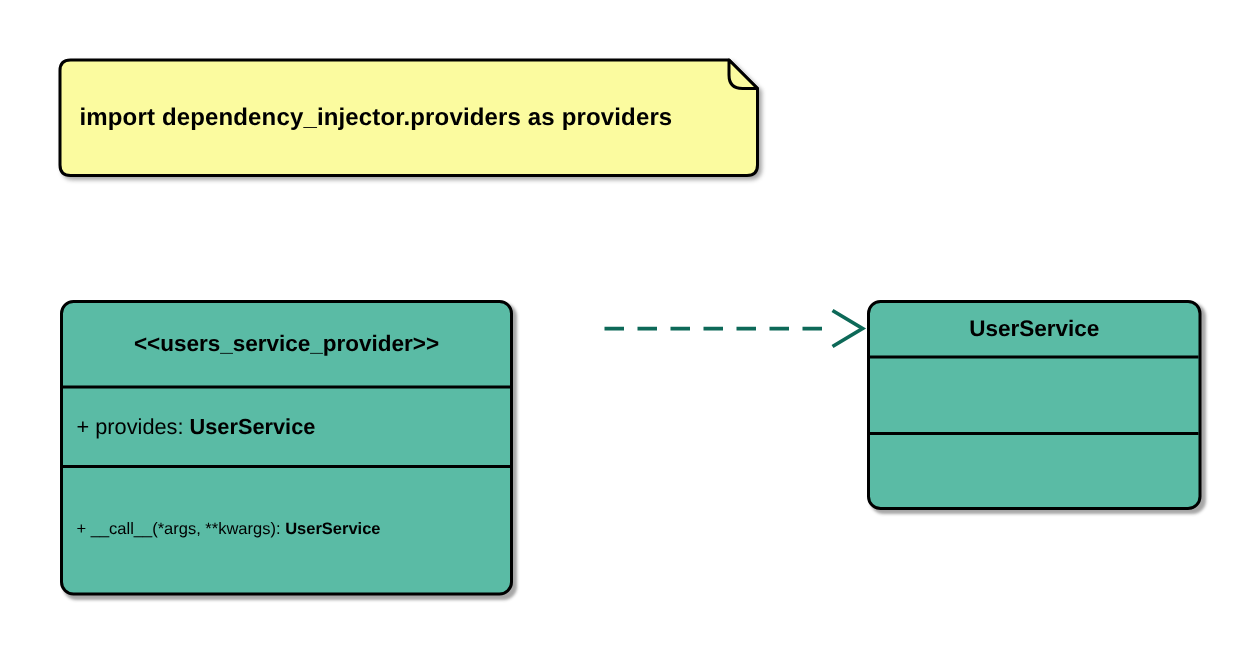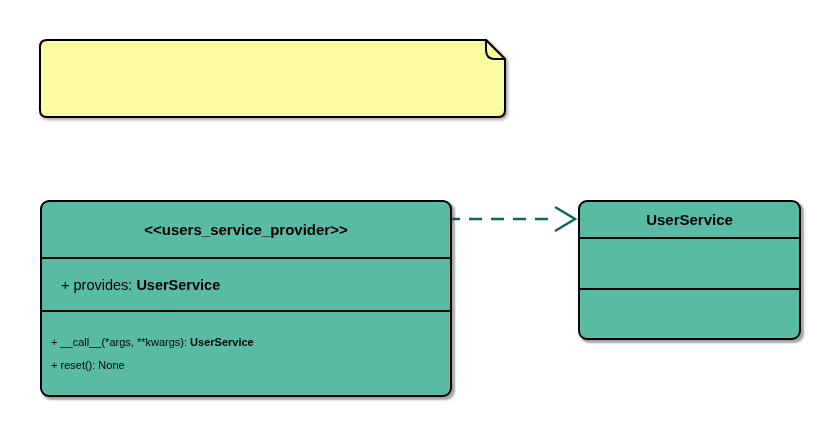--- a/index.html
+++ b/index.html
@@ -22,35 +22,35 @@
 
   
   .uml-class {
     position: absolute;
     background: #5ABBA5;
     border: 2px solid #000;
     border-radius: 9px;
     box-shadow: 2.5px 2.5px 2px rgba(60,60,60,0.45);
     display: flex; flex-direction: column;
   }
-  #provider-class { left: 40px; top: 200px; width: 412px; height: 197px; }
+  #provider-class { left: 40px; top: 200px; width: 302px; height: 197px; }
   #service-class  { left: 578px; top: 200px; width: 223px; height: 140px; }
 
   .class-header {
     display: flex; flex-direction: column; justify-content: center;
     align-items: center; text-align: center;
     font-weight: bold; font-size: 15px; line-height: 22px;
   }
   #provider-class .class-header { height: 55px; }
   #service-class  .class-header { height: 35px; }
 
   .class-section { border-top: 2px solid #000; }
   #provider-attrs {
     height: 53px; display: flex; align-items: center;
-    padding-left: 19px; font-size: 14.5px;
+    padding-left: 9px; font-size: 14.5px;
   }
   #provider-methods {
     flex: 1; display: flex; flex-direction: column; justify-content: center;
     padding-left: 9px; font-size: 11px; line-height: 23px;
   }
   #service-attrs { height: 51px; }
   #service-methods { flex: 1; }
   .type-bold { font-weight: bold; }
 
   
@@ -73,31 +73,33 @@
       <path d="M 47,40 H 486 L 505,59 V 110 Q 505,117 498,117 H 47 Q 40,117 40,110 V 47 Q 40,40 47,40 Z" fill="#FBFB9F" stroke="#000000" stroke-width="2" stroke-linejoin="round"></path>
       <path d="M 486,40 L 486,50 Q 486,59 495,59 L 505,59 Z" fill="#FBFB9F" stroke="#000000" stroke-width="2" stroke-linejoin="round"></path>
     </g>
 
     <g>
       <line x1="403" y1="219" x2="556" y2="219" stroke="#0D6958" stroke-width="2.5" stroke-dasharray="13 9"></line>
       <polyline points="555,207 575,219 555,231" fill="none" stroke="#0D6958" stroke-width="2.5"></polyline>
     </g>
   </svg>
 
+  <div id="note-text-layer">
+    <span>import dependency_injector.providers as providers</span>
+  </div>
 
   <div id="provider-class" class="uml-class">
     <div class="class-header">
       <span>&lt;&lt;users_service_provider&gt;&gt;</span>
     </div>
     <div id="provider-attrs" class="class-section">
       <span><span>+ provides: </span><span class="type-bold">UserService</span></span>
     </div>
     <div id="provider-methods" class="class-section">
       <span><span>+ __call__(*args, **kwargs): </span><span class="type-bold">UserService</span></span>
-      <span><span>+ reset(): None</span></span>
     </div>
   </div>
 
   <div id="service-class" class="uml-class">
     <div class="class-header">
       <span>UserService</span>
     </div>
     <div id="service-attrs" class="class-section"></div>
     <div id="service-methods" class="class-section"></div>
   </div>

